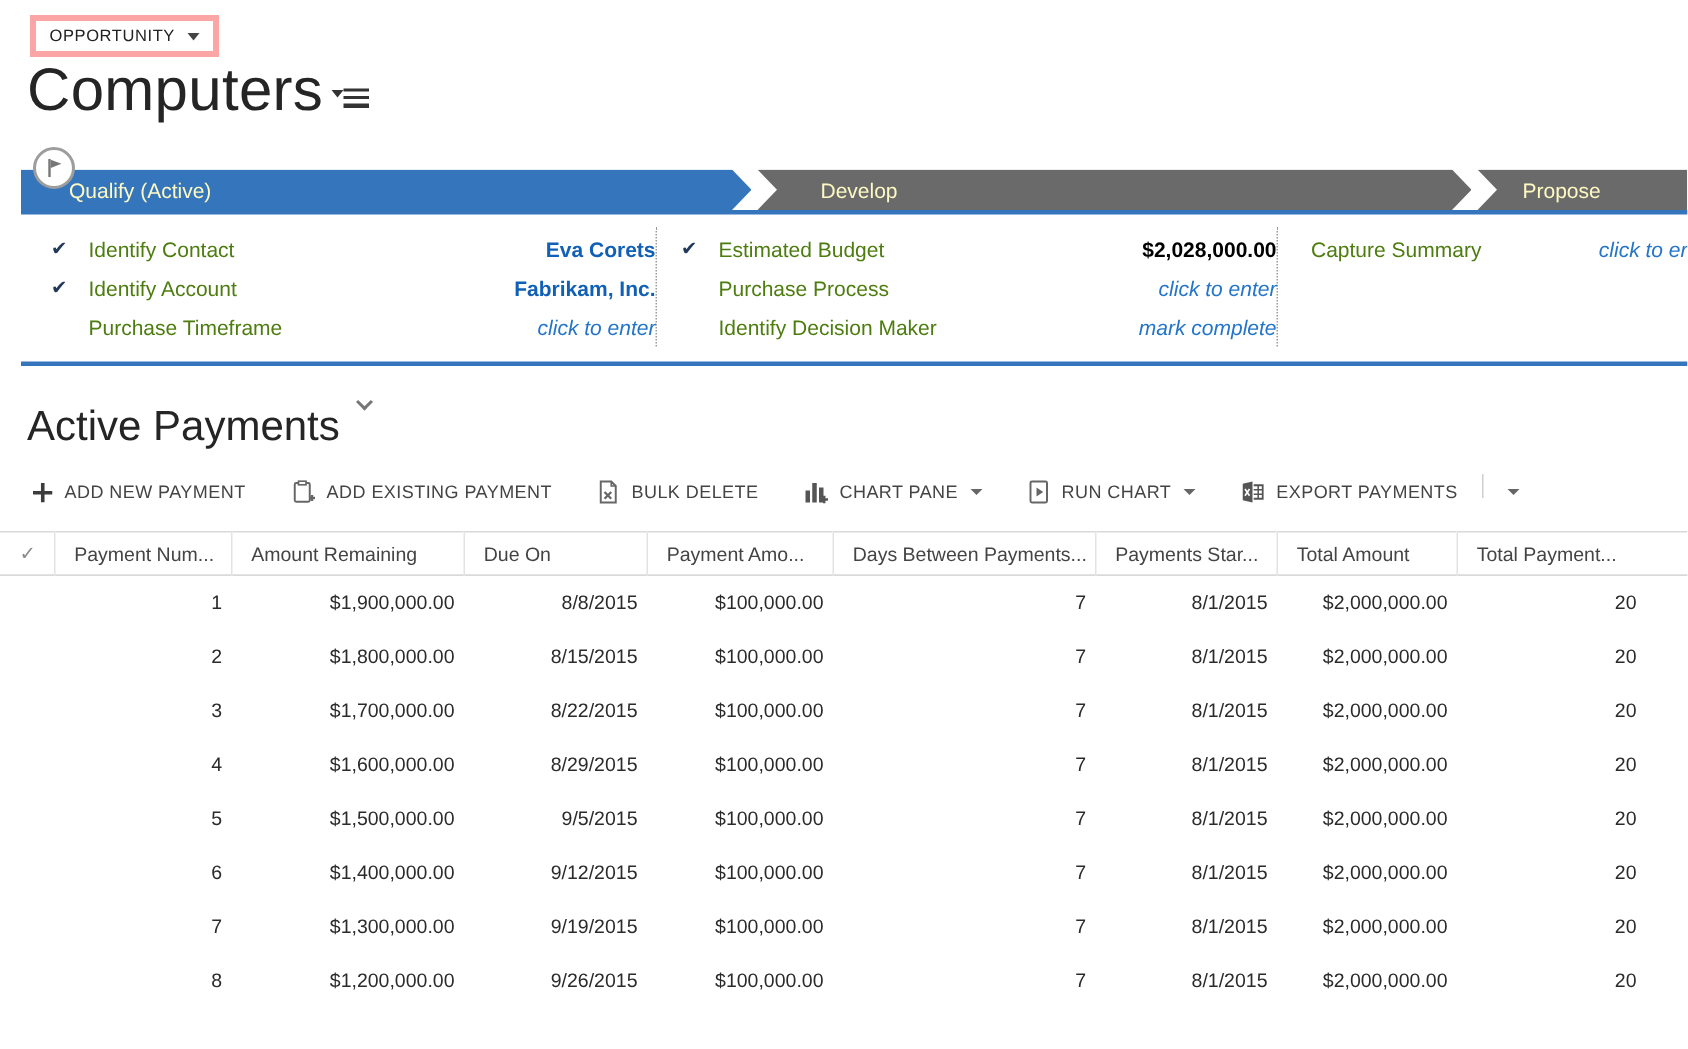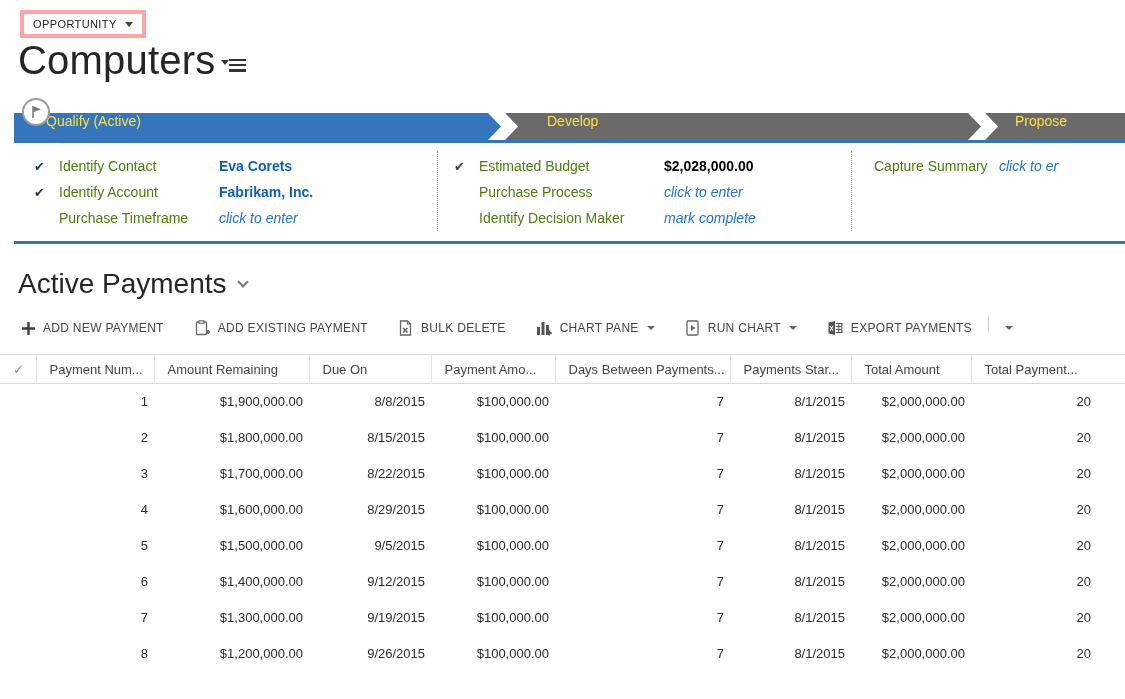--- a/index.html
+++ b/index.html
@@ -19,48 +19,48 @@
     border-left:4px solid transparent; border-right:4px solid transparent; border-top:5px solid #333; }
   .title-menu .bars { display:block; width: 17px; }
   .title-menu .bars i { display:block; height: 2.5px; background:#333; margin-bottom: 2.8px; }
 
   
   .process { position: relative; margin: 30px 0 0 14px; }
   .flag-badge { position: absolute; left: 8px; top: -15px; width: 28px; height: 28px;
     border-radius: 50%; border: 2px solid #9d9d9d; background: #fff; z-index: 2;
     display:flex; align-items:center; justify-content:center; }
   .stage-bar { display: flex; height: 27px; }
-  .stage { color: #fde047; font-size: 14px; display: flex; align-items: flex-start; }
+  .stage { color: #fef9c3; font-size: 14px; display: flex; align-items: center; }
   .stage-qualify { width: 487px; background: #3575bb; padding-left: 32px;
     clip-path: polygon(0 0, calc(100% - 13px) 0, 100% 50%, calc(100% - 13px) 100%, 0 100%); }
   .stage-develop { width: 476px; background: #6a6a6a; padding-left: 42px; margin-left: 4px;
     clip-path: polygon(0 0, calc(100% - 13px) 0, 100% 50%, calc(100% - 13px) 100%, 0 100%, 13px 50%); }
   .stage-propose { flex: 1; background: #6a6a6a; padding-left: 30px; margin-left: 4px;
     clip-path: polygon(0 0, 100% 0, 100% 100%, 0 100%, 13px 50%); }
   .bar-underline { height: 3px; background: #3575bb; }
 
   .stage-fields { display: grid; grid-template-columns: 404px 414px 1fr;
     padding: 8px 0 10px 20px; }
   .fcol { padding-top: 2px; }
   .fcol-1, .fcol-2 { border-right: 1px dotted #9a9a9a; }
   .fcol-2 { padding-left: 16px; }
   .fcol-3 { padding-left: 22px; overflow: hidden; }
   .frow { display: flex; align-items: center; height: 26px; white-space: nowrap; }
   .fcheck { width: 25px; color: #22395c; font-size: 13px; font-weight: 700; }
   .flabel { width: 160px; color: #4d7c0f; font-size: 14px; }
   .fcol-2 .flabel { width: 185px; }
   .fcol-3 .flabel { width: 125px; }
-  .fvalue { flex: 1; text-align: left; font-size: 14px; cursor: pointer; }
+  .fvalue { flex: 1; text-align: right; font-size: 14px; cursor: pointer; }
   .v-link { color: #1160b7; font-weight: 600; }
   .v-strong { color: #000; font-weight: 600; }
   .v-action { color: #2475c9; font-style: italic; }
   .process-bottom-line { height: 3px; background: #3575bb; }
 
   
-  .subgrid-title-row { display: flex; align-items: center; gap: 12px; margin: 24px 0 0 18px; }
+  .subgrid-title-row { display: flex; gap: 12px; margin: 24px 0 0 18px; }
   .subgrid-title { font-size: 28px; font-weight: 200; color: #252525; }
   .chev-down { width: 8px; height: 8px; border-right: 2px solid #777; border-bottom: 2px solid #777;
     transform: rotate(45deg); margin-top: -4px; cursor: pointer; }
 
   .toolbar { display: flex; gap: 30px; margin: 16px 0 14px 22px; height: 24px; }
   .tbtn { display: flex; align-items: center; gap: 8px; font-size: 12px; color: #444;
     letter-spacing: .3px; cursor: pointer; white-space: nowrap; }
   .tbtn svg { display: block; }
   .tb-sep { width: 1px; height: 16px; background: #cfcfcf; margin: 0 -14px; }
   .sm-caret { width:0; height:0; border-left:4px solid transparent; border-right:4px solid transparent;

